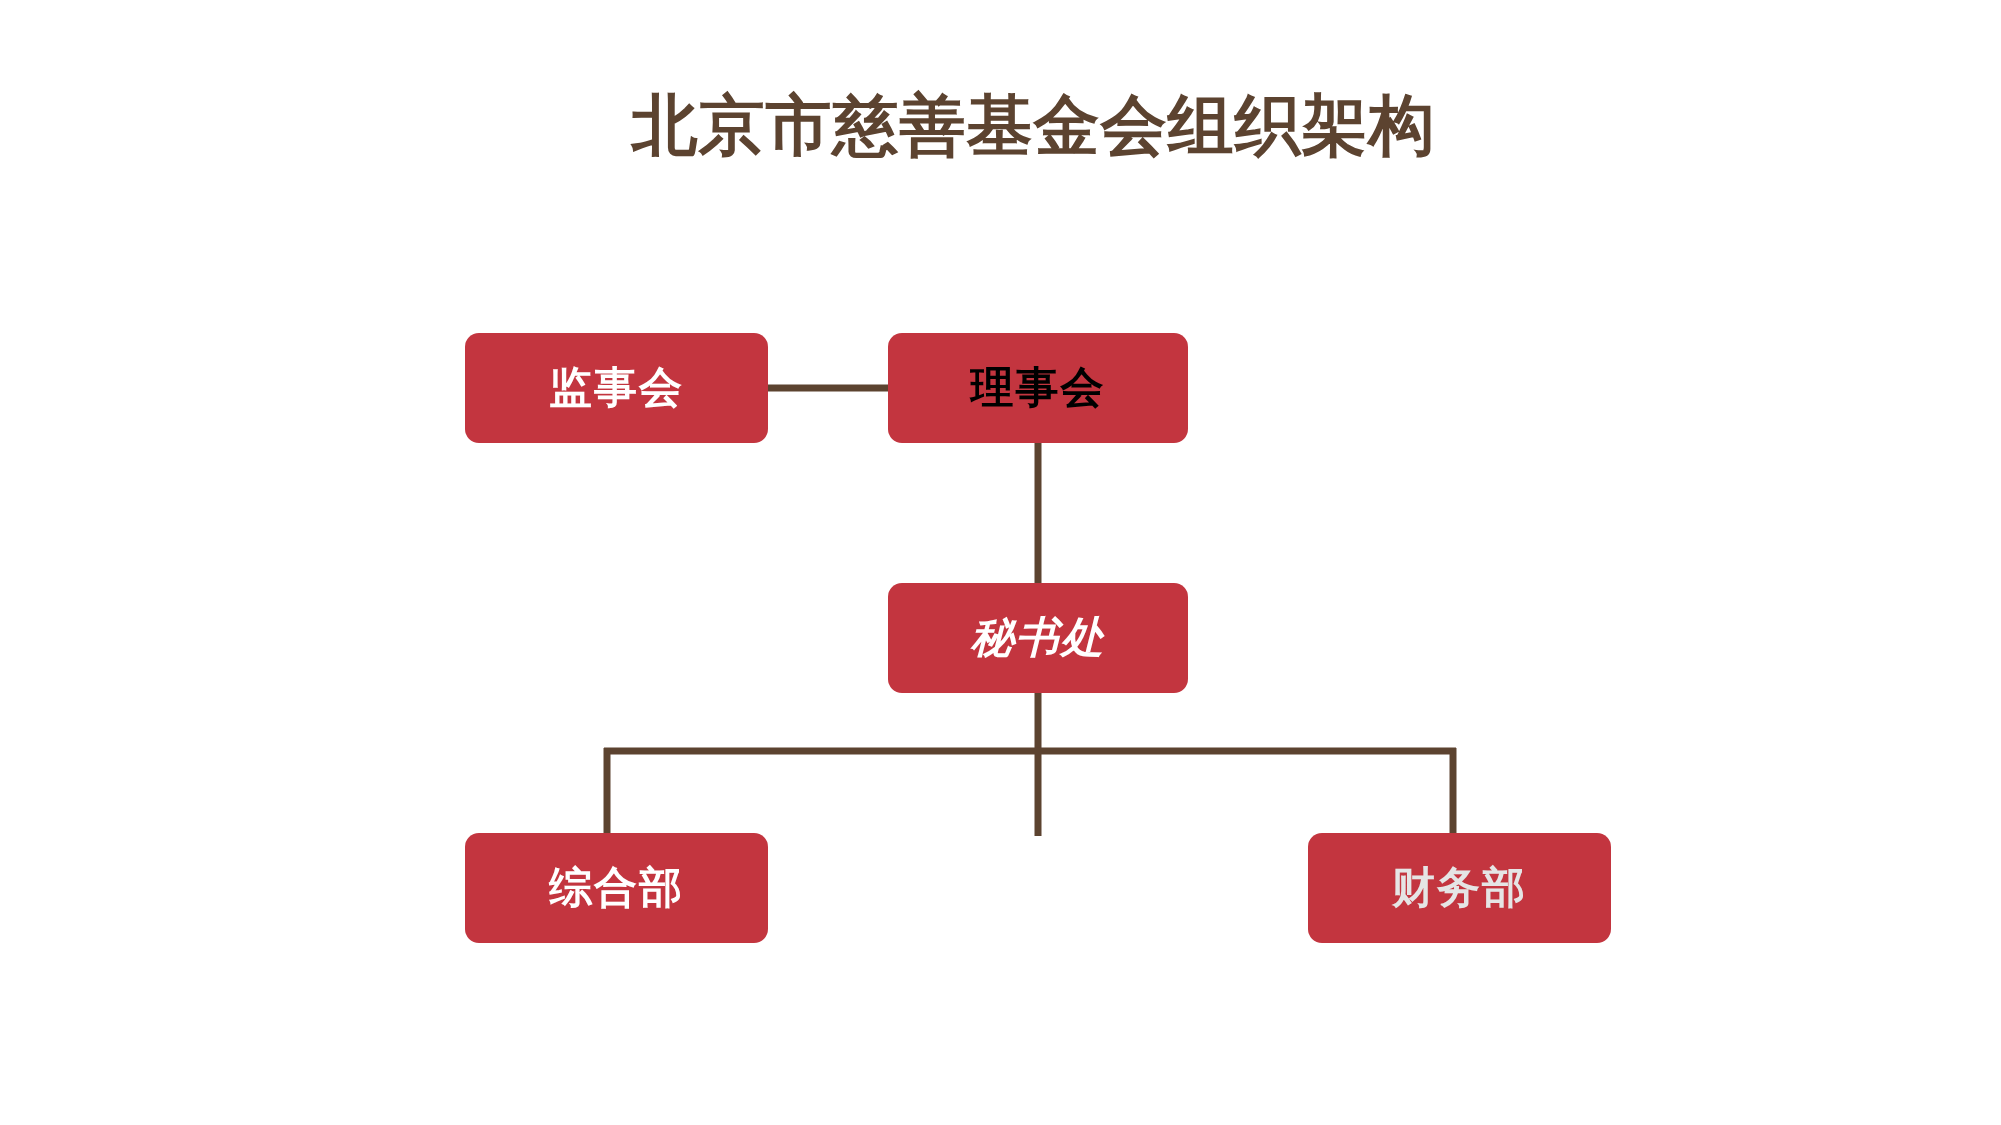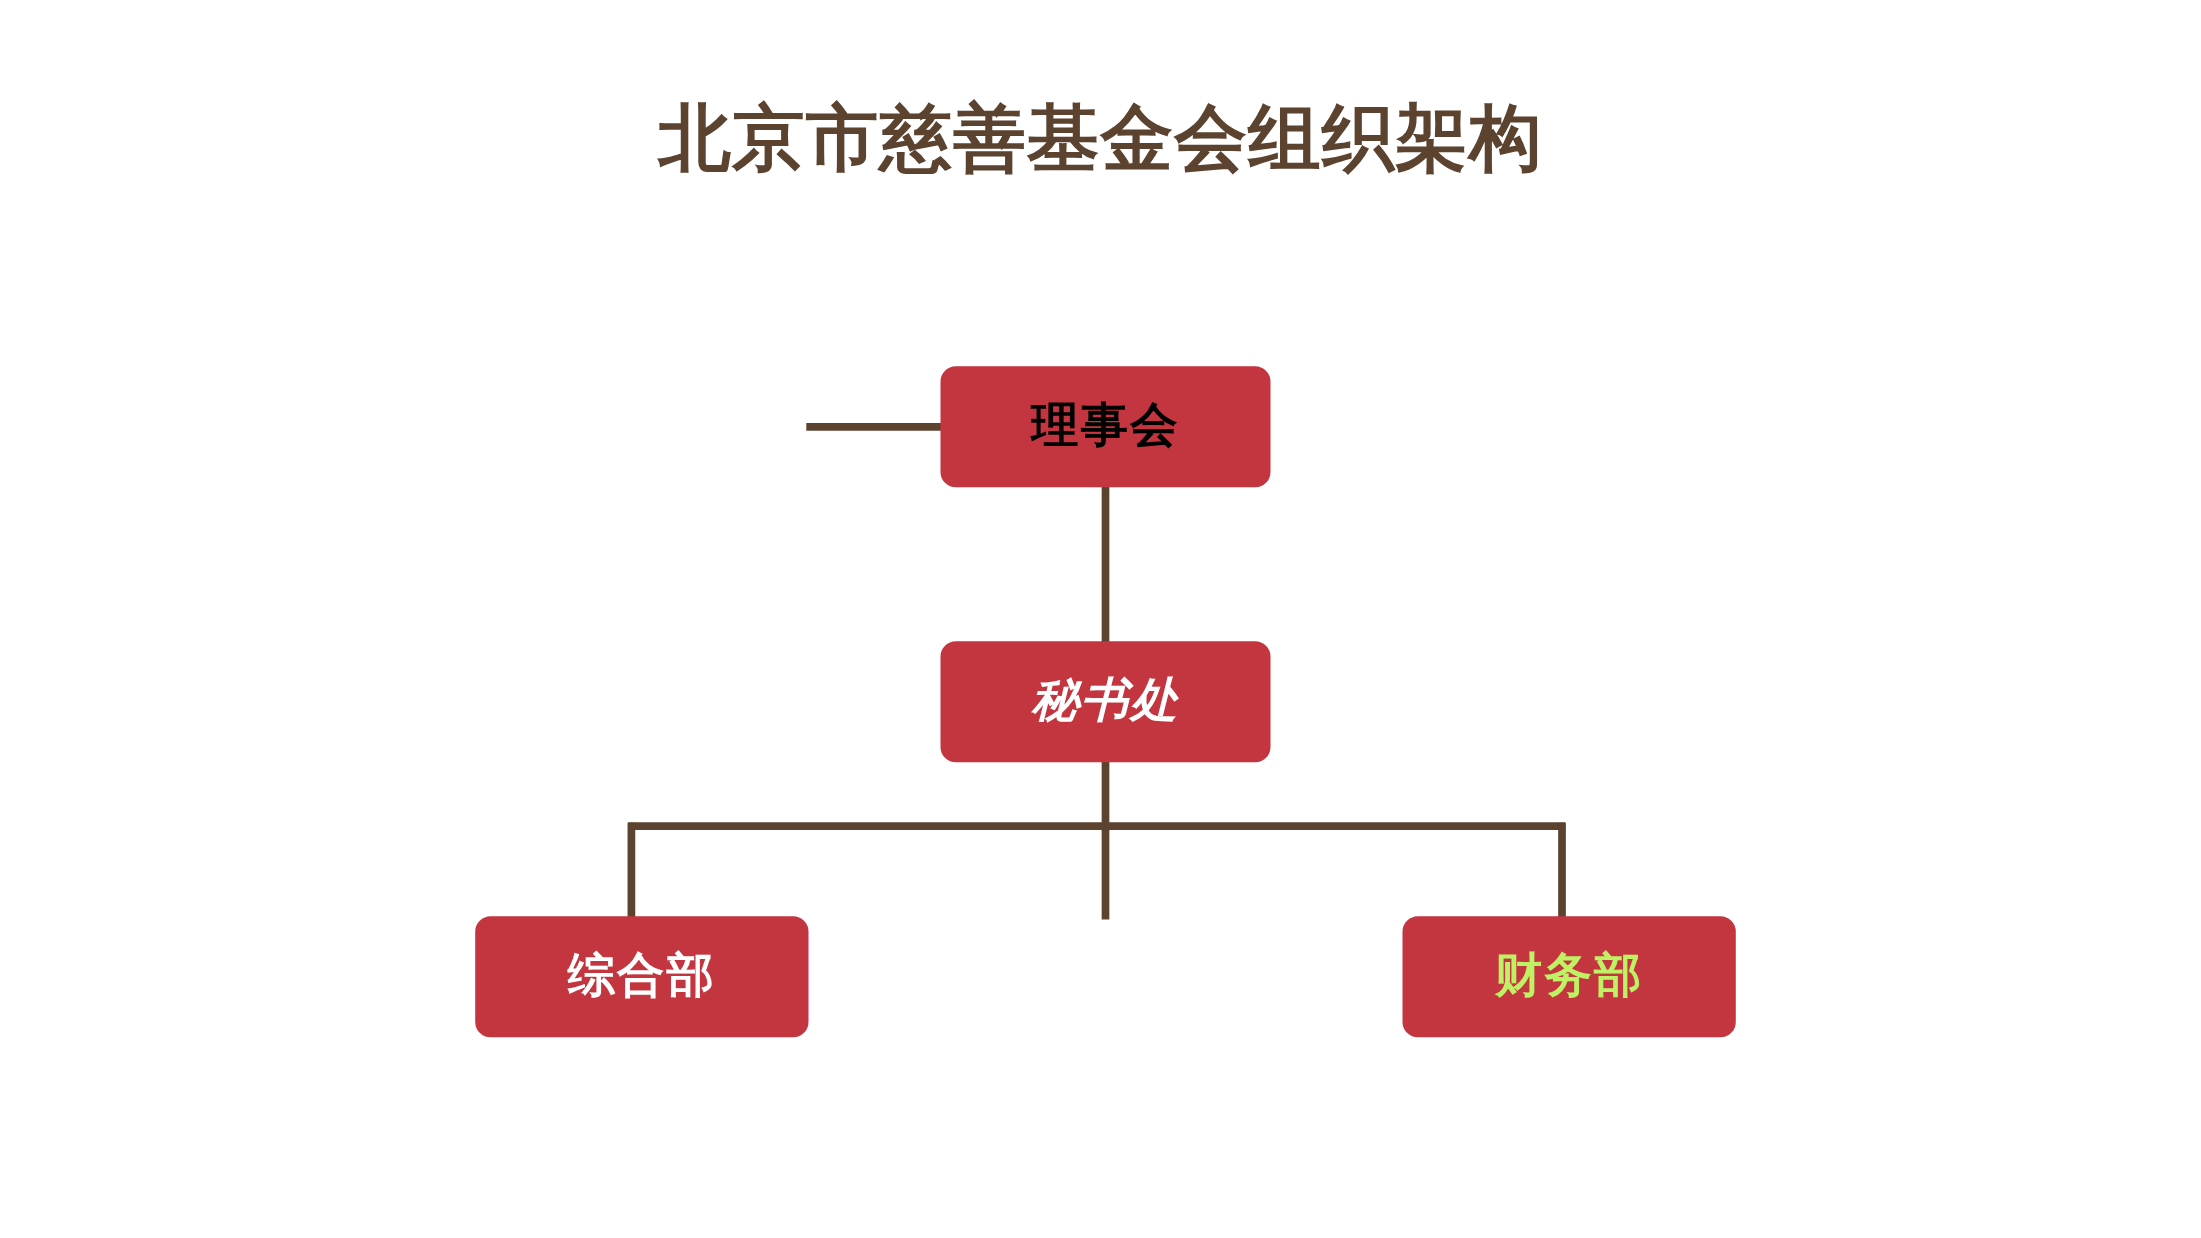--- a/index.html
+++ b/index.html
@@ -11,20 +11,21 @@
     height: 1125px;
     background: #ffffff;
     font-family: "DejaVu Serif", "Liberation Serif", serif;
     overflow: hidden;
   }
   #canvas {
     position: relative;
     width: 1659px;
     height: 1125px;
     background: #ffffff;
+    margin-left: 33px;
   }
 
   
   #chart-title {
     position: absolute;
     left: 0;
     top: 92px;
     width: 2001px;
     text-align: center;
     font-size: 66px;
@@ -94,31 +95,34 @@
       <line x1="1005" y1="690" x2="1005" y2="836"></line>
 
       <line x1="571" y1="751" x2="1423" y2="751"></line>
 
       <line x1="574" y1="748" x2="574" y2="836"></line>
 
       <line x1="1420" y1="748" x2="1420" y2="836"></line>
     </g>
   </svg>
 
+  <div class="node" id="node-supervisory" style="background: rgb(195, 53, 63); color: rgb(255, 255, 255);">
+    <span class="node-label">监事会</span>
+  </div>
 
   <div class="node" id="node-board" style="background: rgb(195, 53, 63); color: #000000;">
     <span class="node-label">理事会</span>
   </div>
 
   <div class="node" id="node-secretariat" style="background: rgb(195, 53, 63); color: rgb(255, 255, 255);">
     <span class="node-label">秘书处</span>
   </div>
 
   <div class="node" id="node-general" style="background: rgb(195, 53, 63); color: rgb(255, 255, 255);">
     <span class="node-label">综合部</span>
   </div>
 
 
-  <div class="node" id="node-finance" style="background: rgb(195, 53, 63); color: #bef264;">
+  <div class="node" id="node-finance" style="background: rgb(195, 53, 63); color: #e5e5e5;">
     <span class="node-label">财务部</span>
   </div>
 
 </div>
 
 </body></html>

